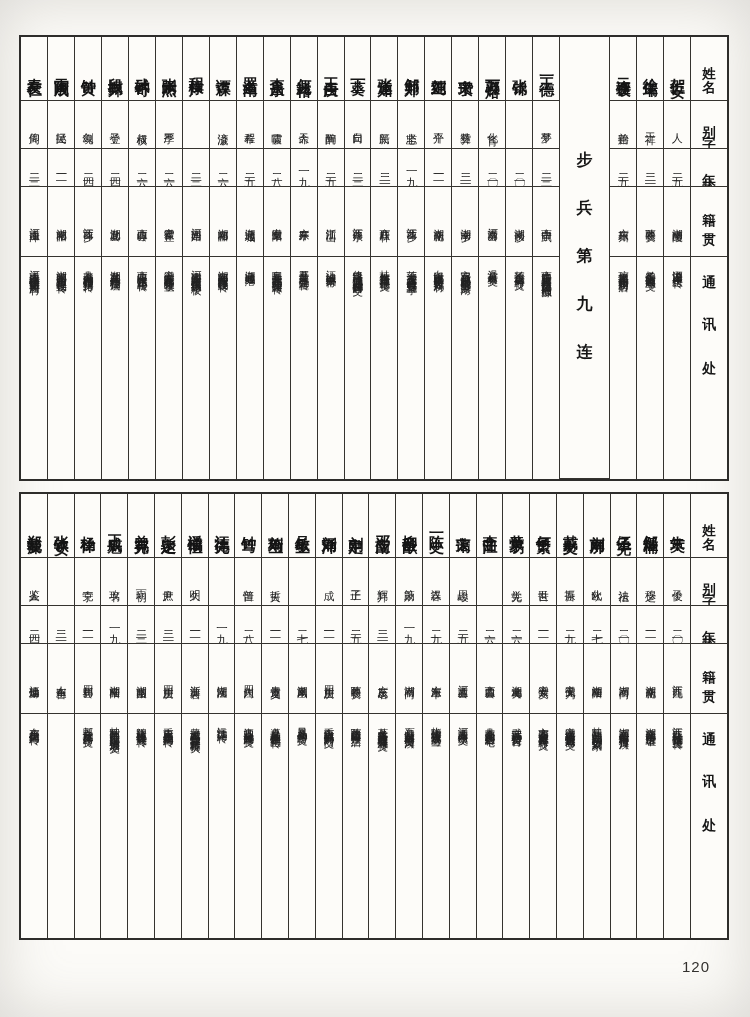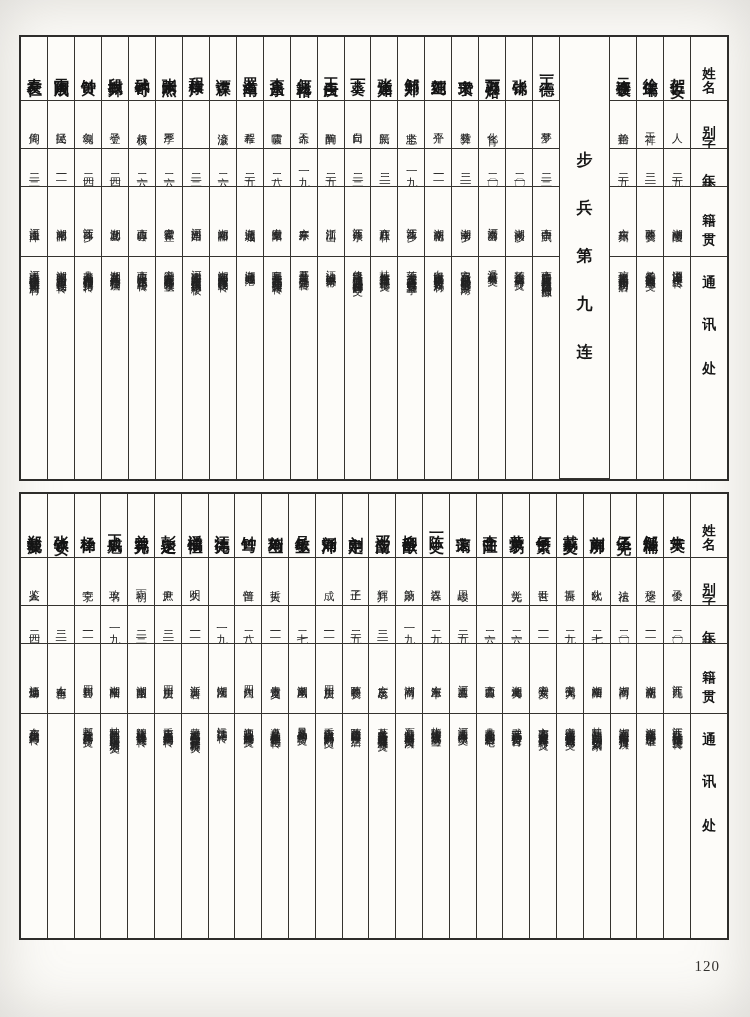--- a/index.html
+++ b/index.html
@@ -45,23 +45,23 @@
   .origin .vtext{font-size:10.5px;}
   .addr .vtext{font-size:10.5px;}
   .hdr .vtext{font-size:13.5px;font-weight:bold;color:#161616;}
   .h0 .vtext{letter-spacing:14px;}
   .h1 .vtext{letter-spacing:11px;}
   .h2 .vtext{letter-spacing:6px;}
   .h3 .vtext{letter-spacing:20px;}
   .h4 .vtext{letter-spacing:44px;font-size:14px;}
   .ucell .vtext{font-size:16px;font-weight:bold;letter-spacing:48px;color:#151515;}
   .pageno{
-    position:absolute;right:30px;bottom:42px;
+    position:absolute;right:40px;bottom:42px;
     font-size:15px;letter-spacing:1px;color:#33312e;
-    font-family:Liberation Serif, serif;
+    font-family:Liberation Sans, sans-serif;
   }
 </style>
 </head>
 <body>
 
 <div class="page">
   <div class="tbl tbl-top">
       <div class="col hcol">
         <div class="cell r0 hdr h0">
           <span class="vtext">姓名</span>

